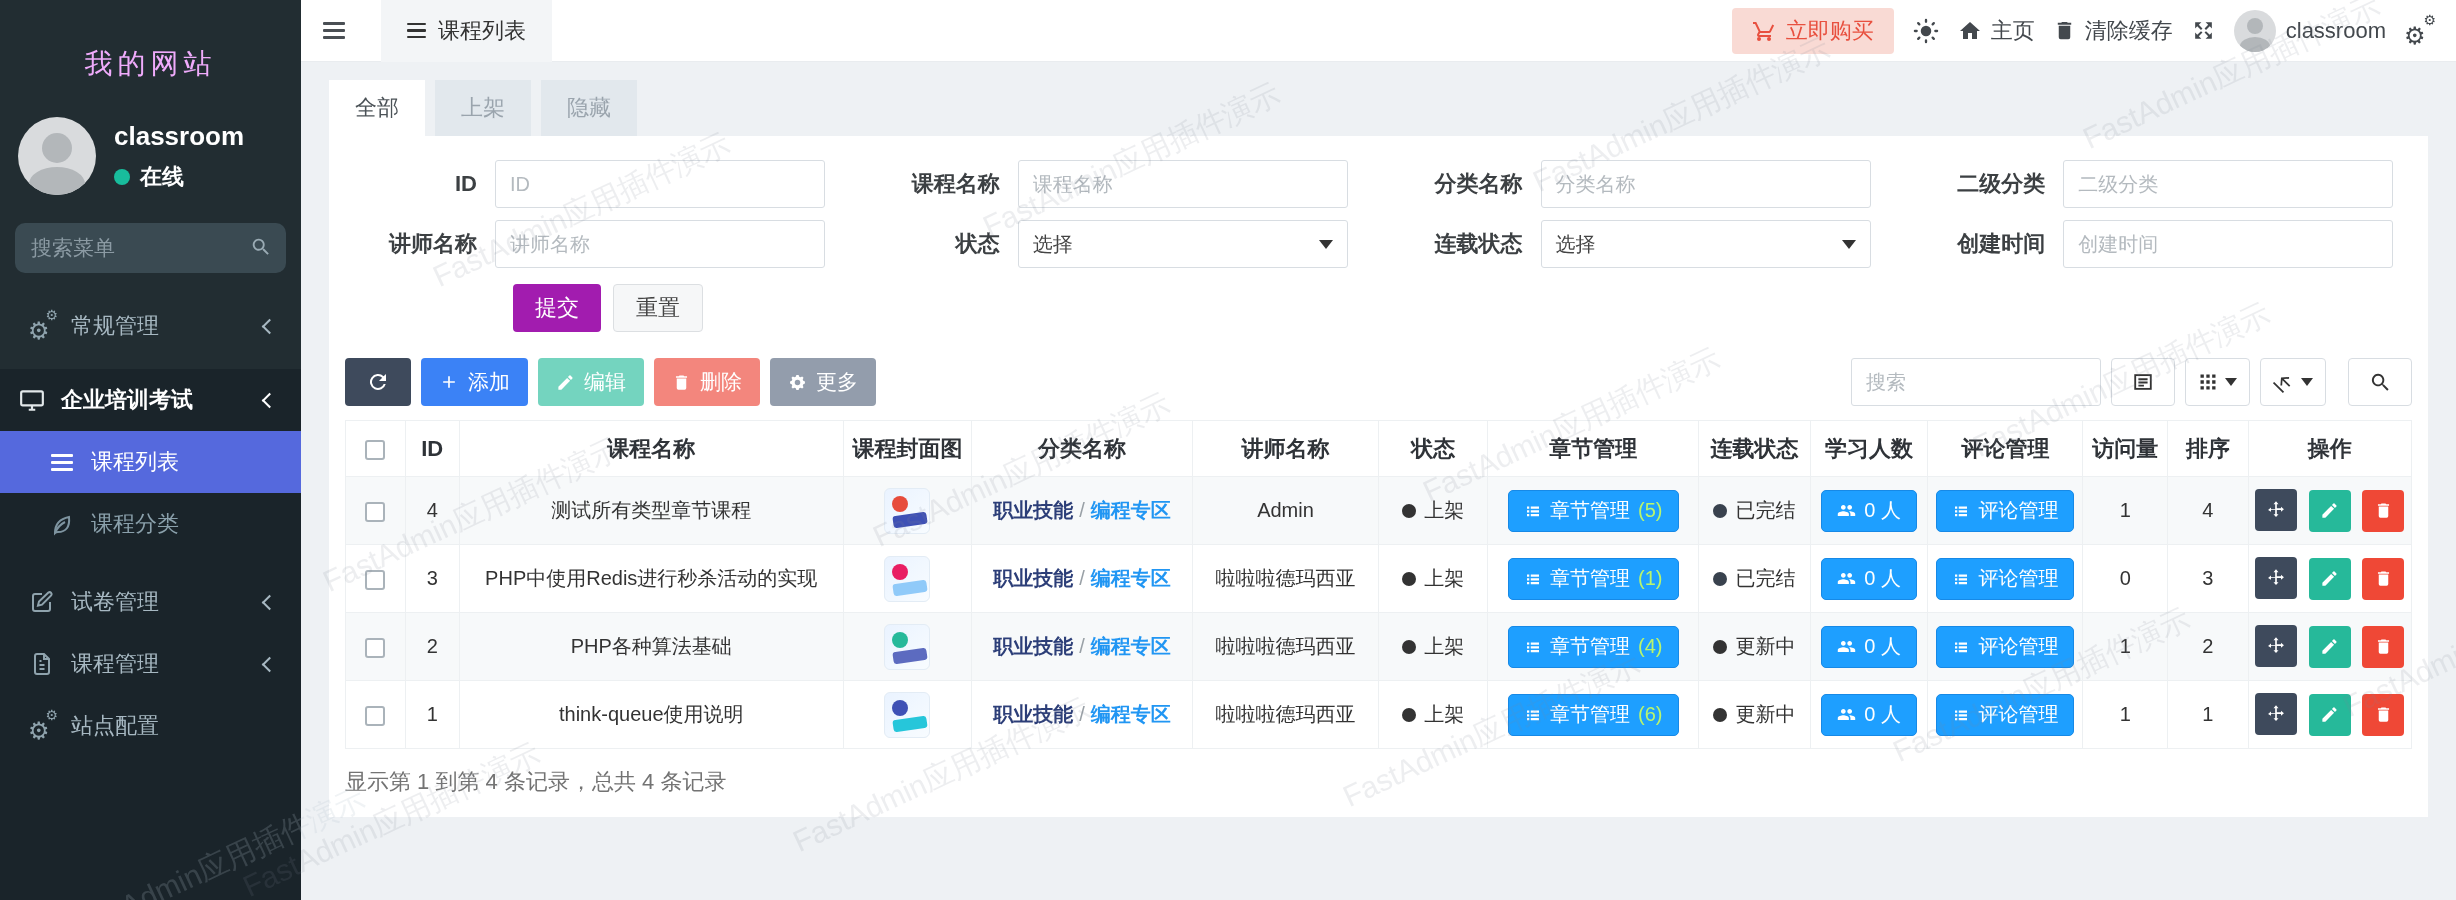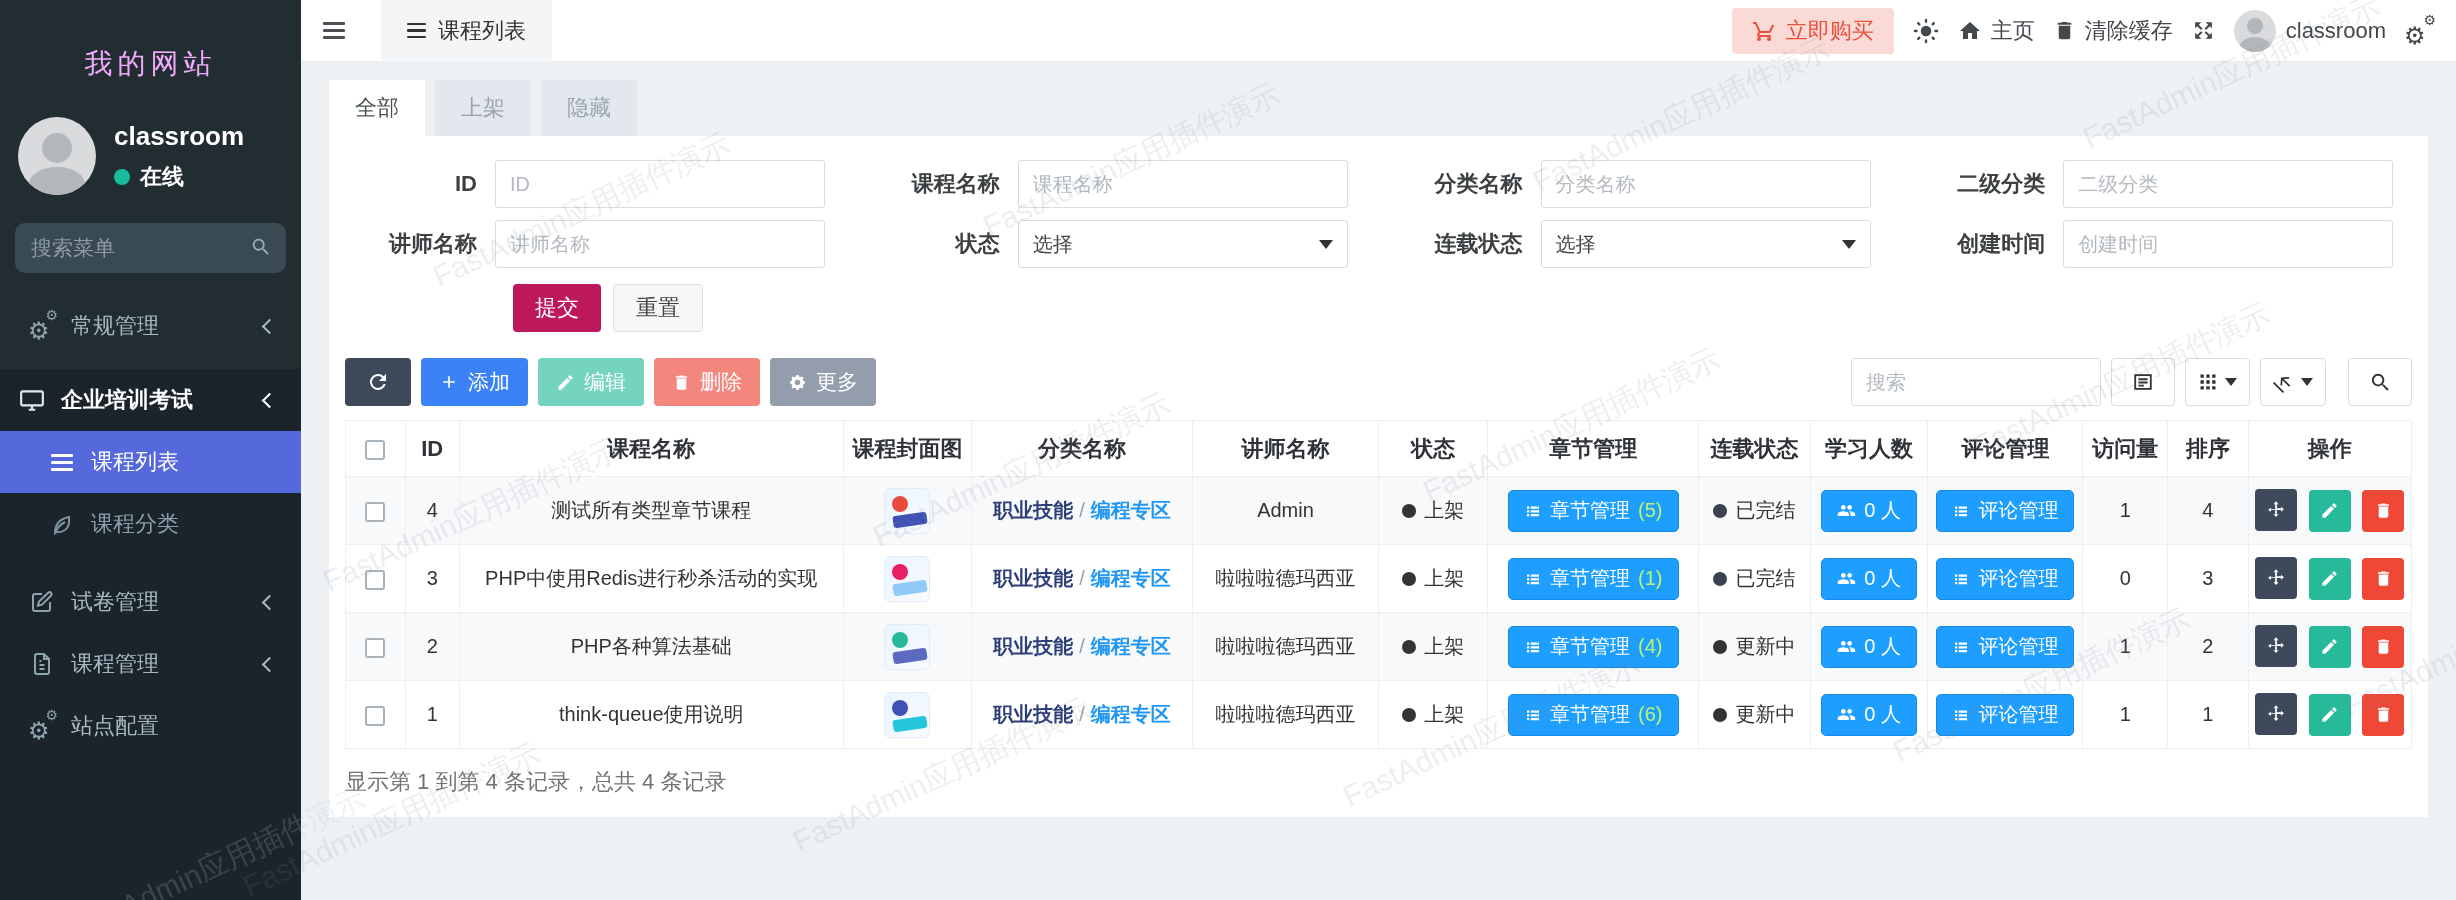--- a/index.html
+++ b/index.html
@@ -84,21 +84,21 @@
   .f-item { display:flex; align-items:center; }
   .f-label { flex:0 0 150px; text-align:right; padding-right:18px; font-size:22px; font-weight:700; color:#3c4043; }
   .f-field { flex:1; max-width:330px; height:48px; border:1px solid #d8dde2; border-radius:3px; font-size:20px; color:#444;
              padding:0 14px; font-family:inherit; background:#fff; }
   input.f-field::placeholder { color:#b4babf; }
   .select-box { display:flex; align-items:center; justify-content:space-between; cursor:pointer; }
   .caret { width:0; height:0; border-left:7px solid transparent; border-right:7px solid transparent; border-top:9px solid #333; }
   .form-actions { margin:16px 0 0 168px; display:flex; gap:12px; }
   .btn { border:none; border-radius:4px; font-size:22px; height:48px; display:inline-flex; align-items:center; justify-content:center;
          padding:0 22px; cursor:pointer; font-family:inherit; }
-  .btn-submit { background:#be185d; color:#fff; }
+  .btn-submit { background:#a21caf; color:#fff; }
   .btn-reset { background:#f6f7f8; border:1px solid #dcdfe2; color:#444; }
 
   .toolbar { display:flex; align-items:center; margin-top:26px; }
   .tb-left { display:flex; gap:10px; }
   .tbtn { height:48px; border-radius:4px; color:#fff; font-size:21px; display:inline-flex; align-items:center; gap:9px;
           padding:0 18px; border:none; cursor:pointer; font-family:inherit; }
   .tbtn.refresh { background:#3e4a5c; width:66px; justify-content:center; padding:0; }
   .tbtn.add { background:#3b82f6; } .tbtn.edit { background:#74d4bf; }
   .tbtn.del { background:#f3867d; } .tbtn.more { background:#939dac; }
   .tb-right { margin-left:auto; display:flex; align-items:center; gap:10px; }

